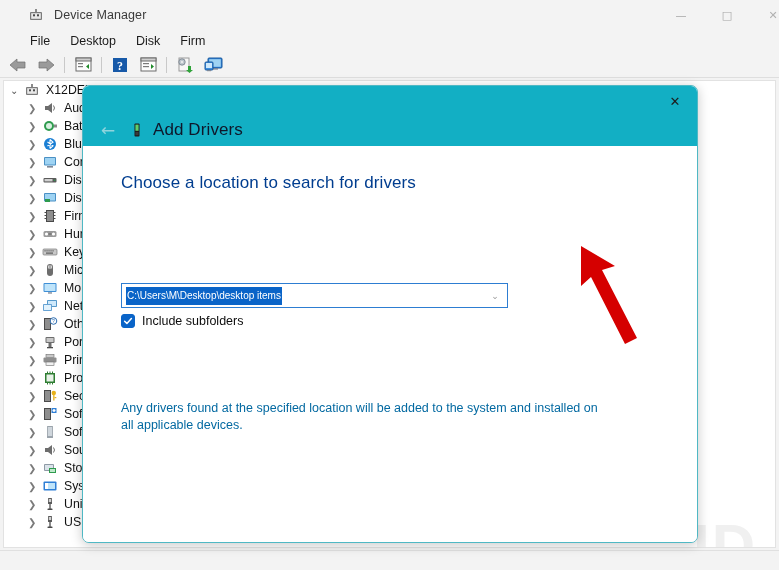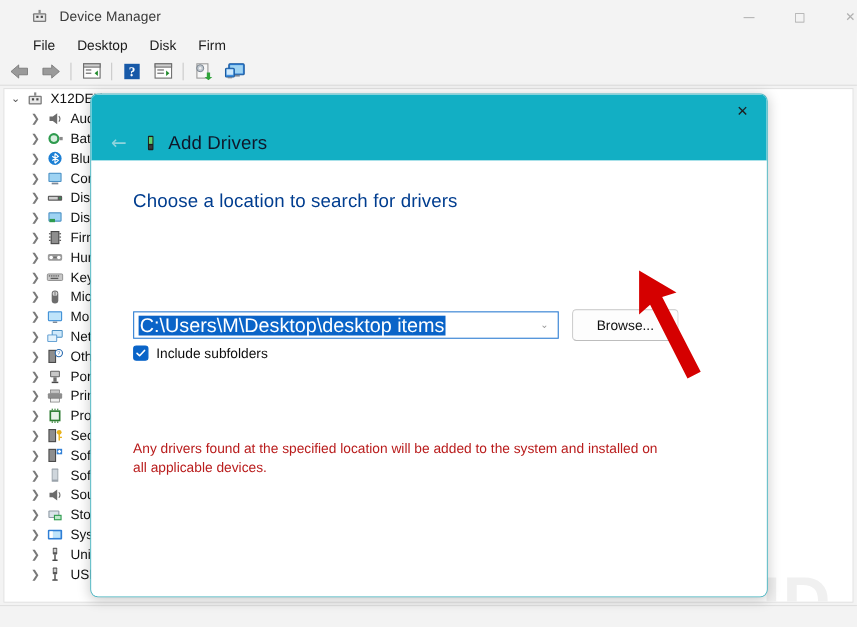--- a/index.html
+++ b/index.html
@@ -239,21 +239,21 @@
     border: 1px solid #2d7dd2;
     background: #ffffff;
     box-sizing: border-box;
     display: flex;
     align-items: center;
   }
   #combo-value {
     margin-left: 4px;
     background: #0a64c8;
     color: #ffffff;
-    font-size: 18px;
+    font-size: 10px;
     padding: 1px 1px;
     line-height: 16px;
     white-space: nowrap;
   }
   #combo-arrow {
     position: absolute;
     right: 0; top: 0;
     width: 24px; height: 23px;
     display: flex; align-items: center; justify-content: center;
     color: #9a9a9a;
@@ -294,21 +294,21 @@
   #chk-label {
     font-size: 12.5px;
     color: #0d0d0d;
   }
 
   #dlg-note {
     position: absolute;
     left: 38px; top: 254px;
     width: 480px;
     font-size: 12.5px;
-    color: #b91c1c;
+    color: #0369a1;
     line-height: 17px;
   }
 
   #dlg-footer {
     position: relative;
     height: 58px;
     background: #f0f0f0;
     border-top: 1px solid #e3e3e3;
     box-sizing: border-box;
   }
@@ -780,21 +780,20 @@
   </div>
 
   <div id="dlg-body">
     <div id="dlg-heading">Choose a location to search for drivers</div>
 
     <div id="combo">
       <span id="combo-value" title="C:\Users\M\Desktop\desktop items">C:\Users\M\Desktop\desktop items</span>
       <span id="combo-arrow">⌄</span>
     </div>
 
-    <div id="browse-btn">Browse...</div>
 
     <div id="chk-row">
       <span id="chk-box">
         <svg width="10" height="10" viewBox="0 0 10 10">
           <path d="M1.6 5.2 L3.9 7.4 L8.4 2.6" stroke="#ffffff" stroke-width="1.5" fill="none" stroke-linecap="round" stroke-linejoin="round"></path>
         </svg>
       </span>
       <span id="chk-label">Include subfolders</span>
     </div>
 

